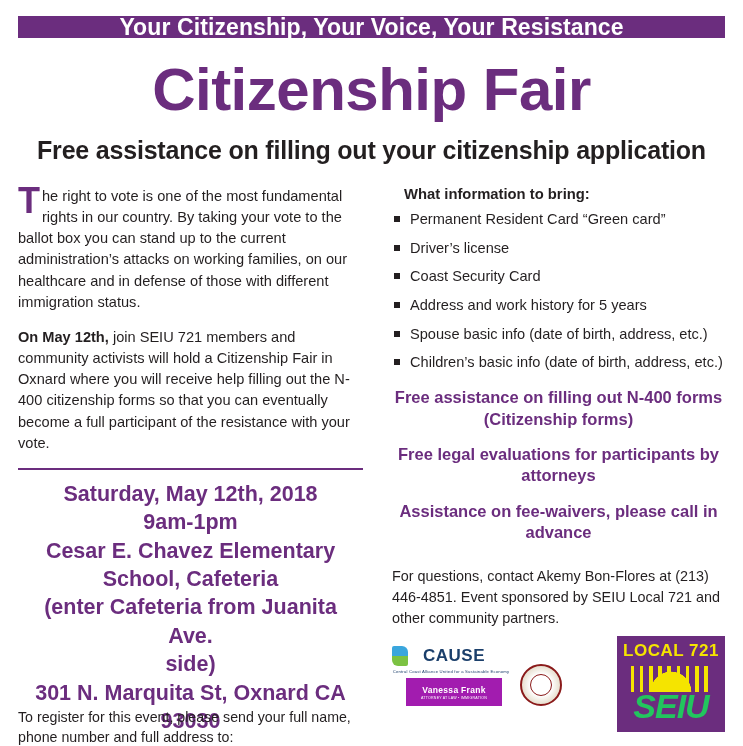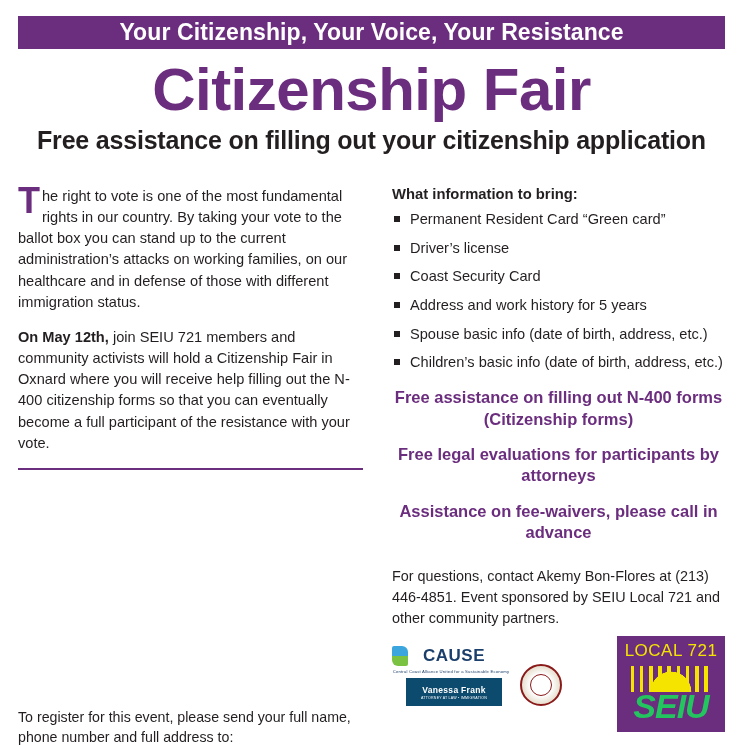--- a/index.html
+++ b/index.html
@@ -12,21 +12,21 @@
     color: #231f20;
     overflow: hidden;
     position: relative;
   }
 
   .purple-bar {
     position: absolute;
     left: 18px;
     top: 16px;
     width: 707px;
-    height: 33px;
+    height: 22px;
     background: #6b2d7e;
     display: flex;
     align-items: center;
     justify-content: center;
   }
   .purple-bar .banner-text {
     color: #ffffff;
     font-size: 23px;
     font-weight: bold;
     letter-spacing: 0.1px;
@@ -42,21 +42,21 @@
     font-size: 60px;
     font-weight: bold;
     letter-spacing: -0.5px;
     line-height: 1.05;
   }
 
   .subtitle {
     position: absolute;
     left: 0;
     right: 0;
-    top: 126px;
+    top: 136px;
     text-align: center;
     color: #231f20;
     font-size: 25px;
     font-weight: bold;
     letter-spacing: -0.2px;
   }
 
   
   .left-col {
     position: absolute;
@@ -121,21 +121,21 @@
   
   .right-col {
     position: absolute;
     left: 392px;
     top: 186px;
     width: 333px;
   }
   .bring-head {
     font-size: 14.8px;
     font-weight: bold;
-    margin: 0 0 8px 0;
+    margin: 0 0 8px 12px;
     color: #231f20;
   }
   ul.bring-list {
     list-style: none;
     margin: 0;
     padding: 0;
   }
   ul.bring-list li {
     position: relative;
     padding-left: 18px;
@@ -210,21 +210,21 @@
     color: #1b3f6b;
     margin-top: 3px;
     letter-spacing: 0.2px;
   }
   .logo-vanessa {
     position: absolute;
     left: 14px;
     top: 42px;
     width: 96px;
     height: 28px;
-    background: #0c4a6e;
+    background: #a21caf;
     color: #ffffff;
     display: flex;
     flex-direction: column;
     align-items: center;
     justify-content: center;
   }
   .logo-vanessa .vf-name { font-size: 8.5px; font-weight: bold; letter-spacing: 0.3px; }
   .logo-vanessa .vf-sub { font-size: 3.6px; letter-spacing: 0.2px; margin-top: 1px; }
 
   .logo-seal {
@@ -254,21 +254,21 @@
     width: 108px;
     height: 96px;
     background: #6b2d7e;
     color: #ffffff;
   }
   .logo-seiu .local-line {
     position: absolute;
     left: 0; right: 0; top: 5px;
     text-align: center;
     font-size: 17px;
-    font-weight: normal;
+    font-weight: bold;
     color: #f5e400;
     letter-spacing: 0.5px;
   }
   .logo-seiu .sun {
     position: absolute;
     left: 8px;
     top: 30px;
     width: 92px;
     height: 26px;
     background:
@@ -301,20 +301,30 @@
   <p class="body-para">
     <span class="dropcap">T</span><span>he right to vote is one of the most fundamental rights in our country. By taking your vote to the ballot box you can stand up to the current administration’s attacks on working families, on our healthcare and in defense of those with different immigration status.</span>
   </p>
 
   <p class="body-para">
     <b>On May 12th,</b><span> join SEIU 721 members and community activists will hold a Citizenship Fair in Oxnard where you will receive help filling out the N-400 citizenship forms so that you can eventually become a full participant of the resistance with your vote.</span>
   </p>
 
   <hr class="rule">
 
+  <div class="event-block">
+    <div>Saturday, May 12th, 2018</div>
+    <div>9am-1pm</div>
+    <div>Cesar E. Chavez Elementary</div>
+    <div>School, Cafeteria</div>
+    <div>(enter Cafeteria from Juanita Ave.</div>
+    <div>side)</div>
+    <div>301 N. Marquita St, Oxnard CA</div>
+    <div>93030</div>
+  </div>
 
 </div>
 
 <div class="register-note">
   <span>To register for this event, please send your full name, phone number and full address to:</span><br>
   <a class="email" href="#">805UnitedForAll@gmail.com</a><span> or call </span><span class="phone">(213) 446-4851.</span>
 </div>
 
 <div class="right-col">
   <div class="bring-head">What information to bring:</div>

